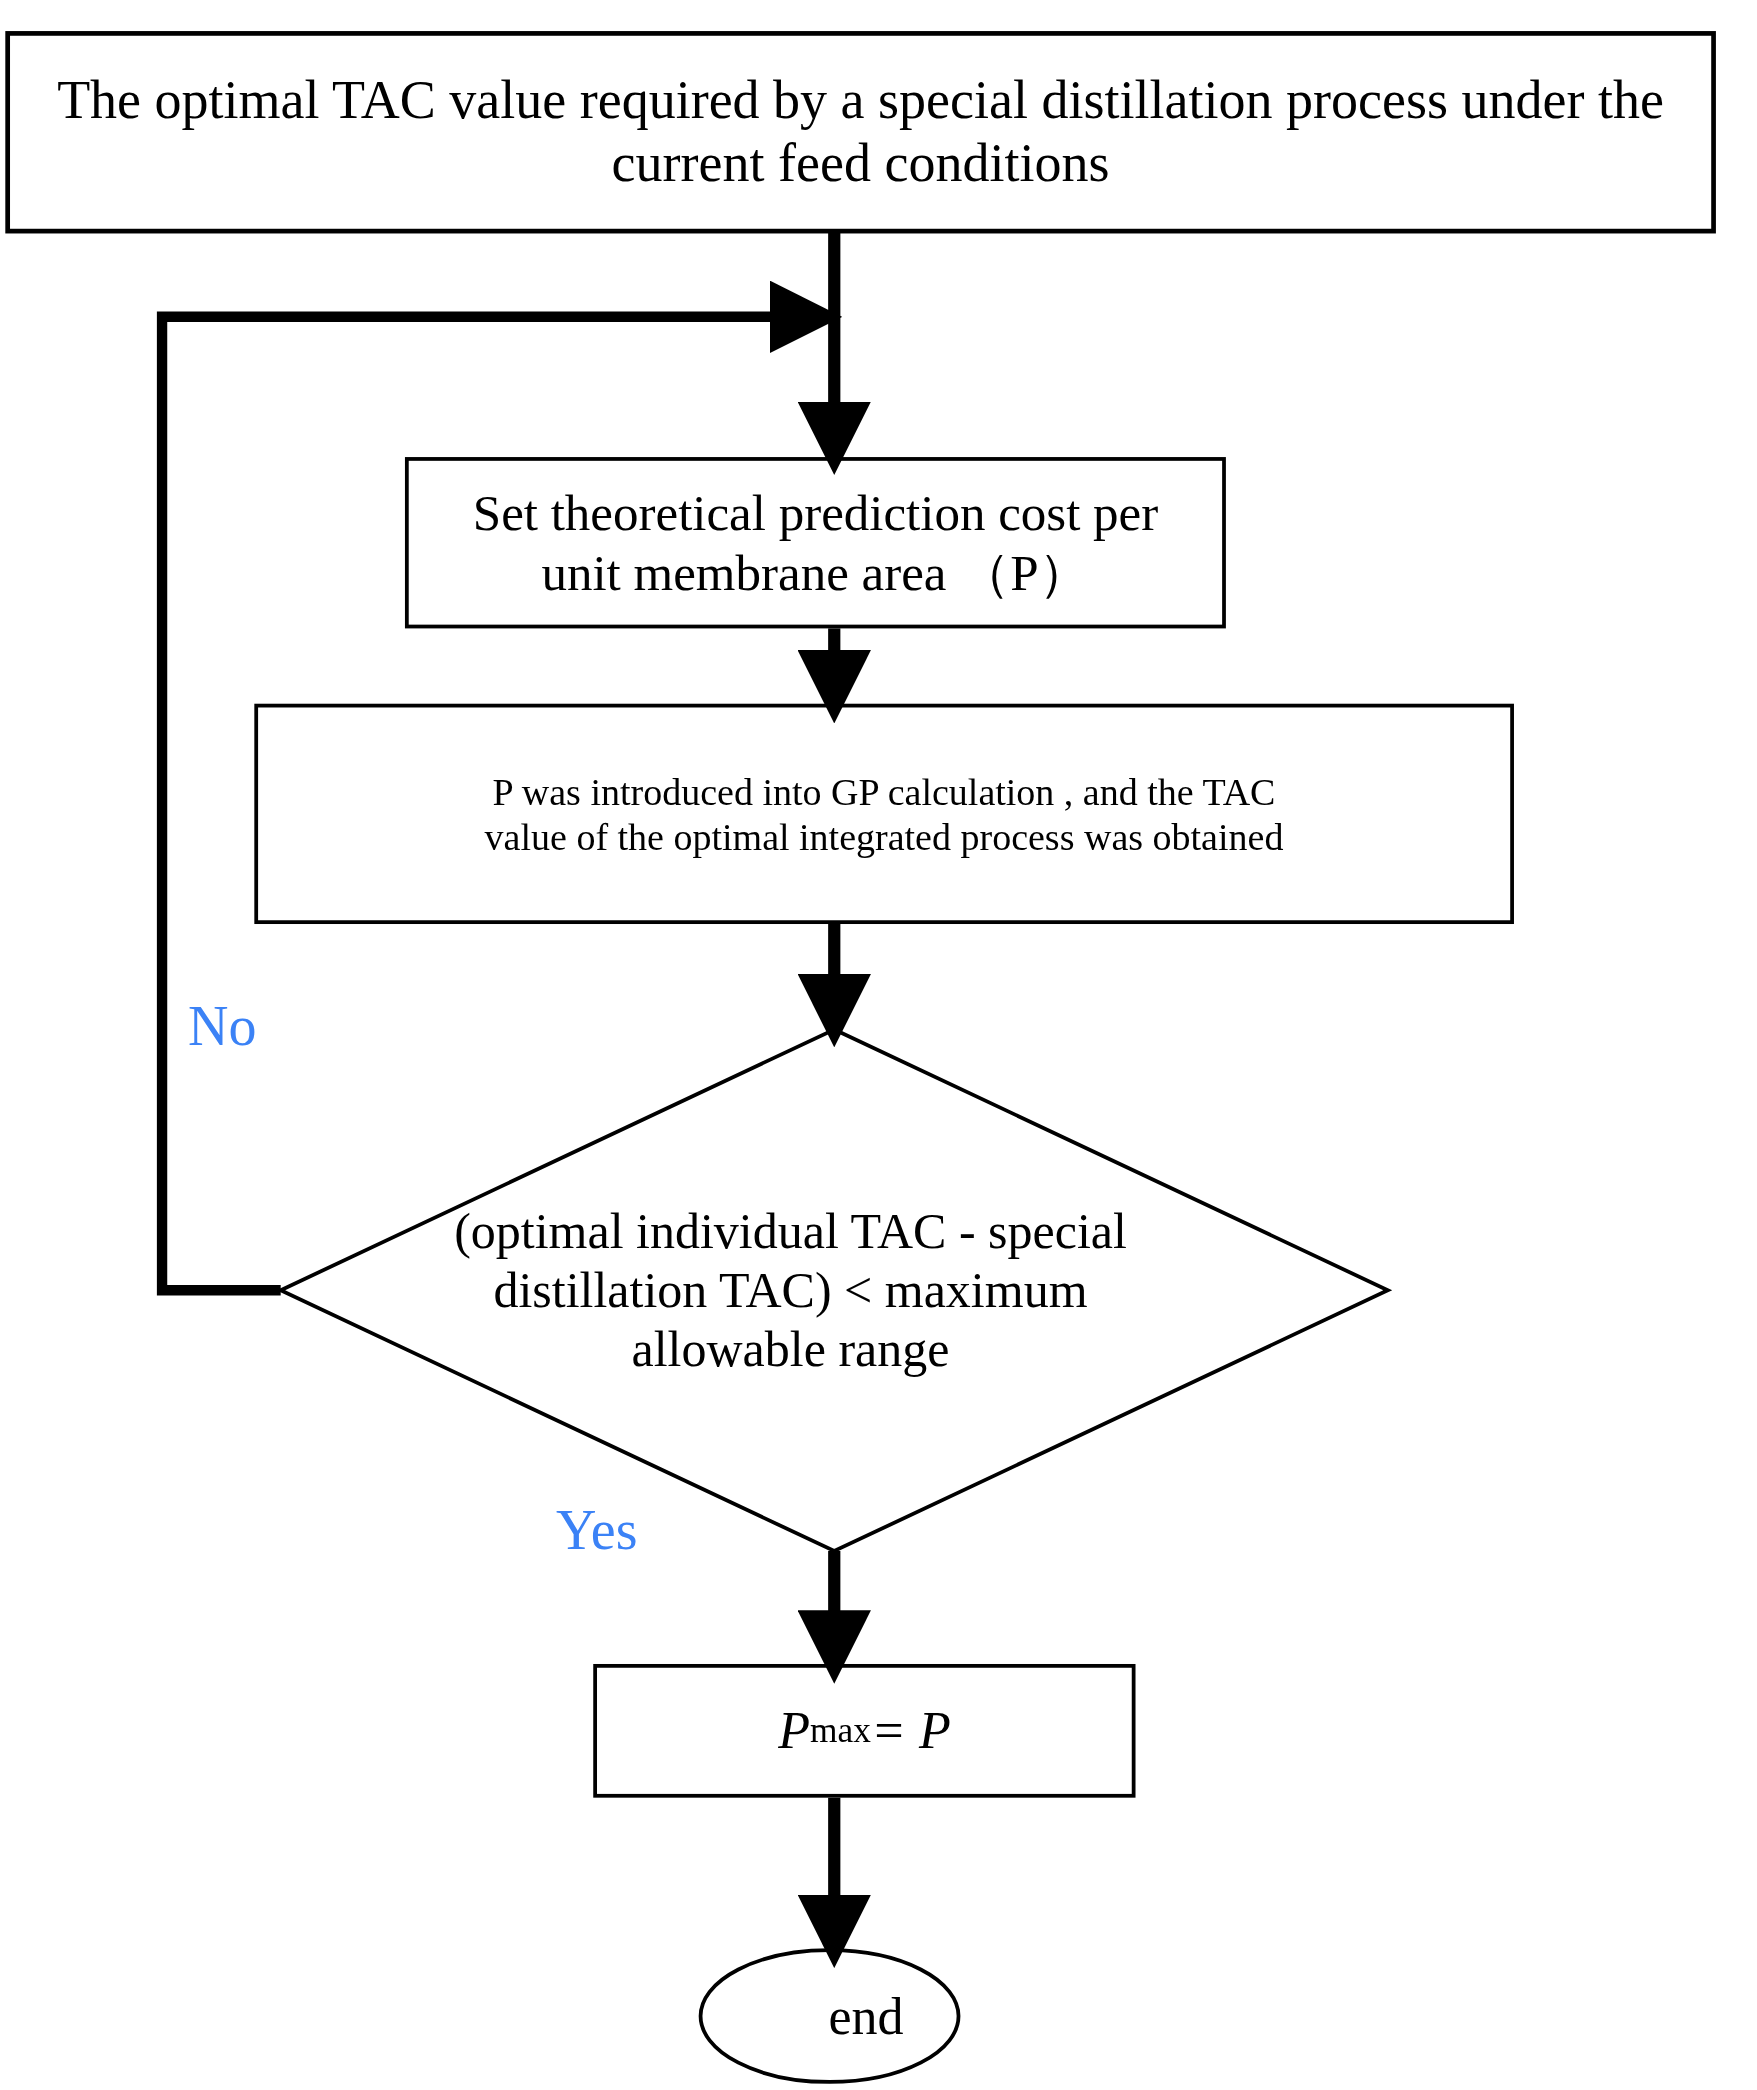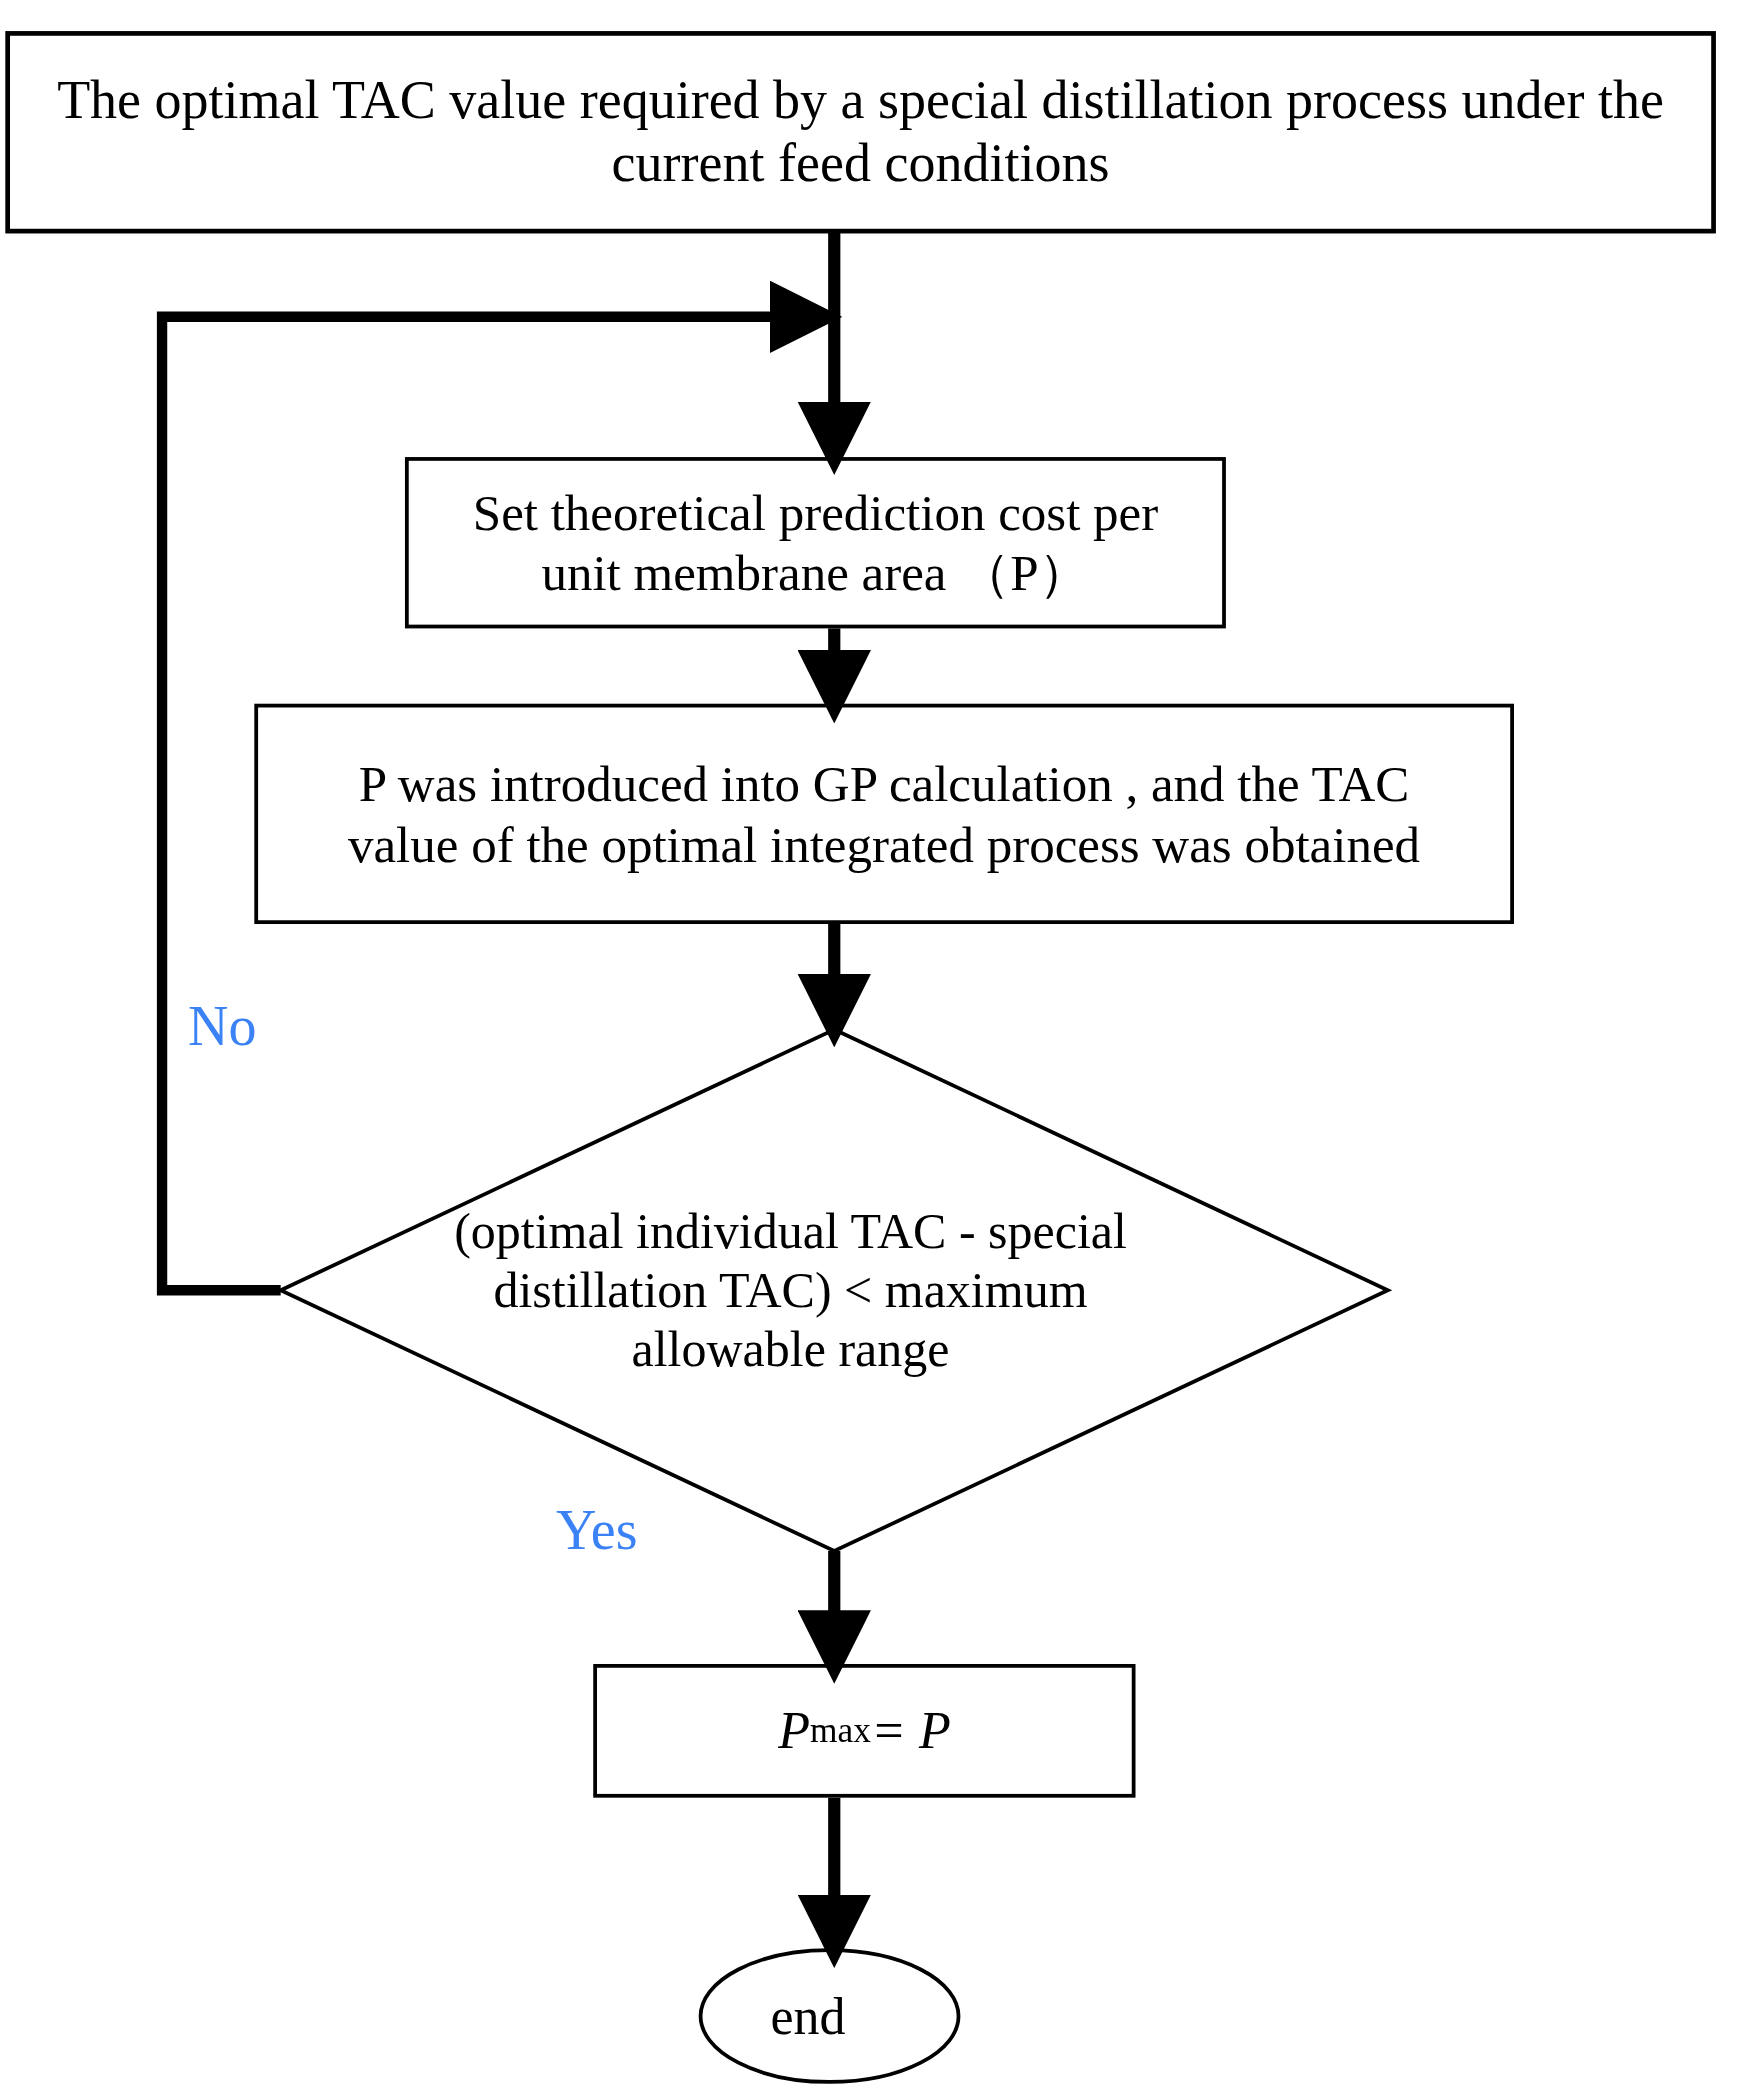--- a/index.html
+++ b/index.html
@@ -53,42 +53,42 @@
     height: 168px;
     font-size: 51px;
     padding: 4px 15px;
   }
   
   #box-gp {
     left: 256px;
     top: 682px;
     width: 1256px;
     height: 217px;
-    font-size: 51px;
+    font-size: 38px;
     padding: 0 31px;
   }
   
   #diamond-text {
     left: 395px;
     top: 1158px;
     width: 791px;
     height: 217px;
     font-size: 50px;
   }
   
   #box-pmax {
     left: 595px;
     top: 1642px;
     width: 539px;
     height: 130px;
     font-size: 52px;
   }
   
   #ellipse-text {
-    left: 679px;
+    left: 737px;
     top: 1927px;
     width: 258px;
     height: 132px;
     font-size: 52px;
     text-align: center;
   }
   .edge-label {
     position: absolute;
     font-size: 56px;
     color: #3b82f6;

